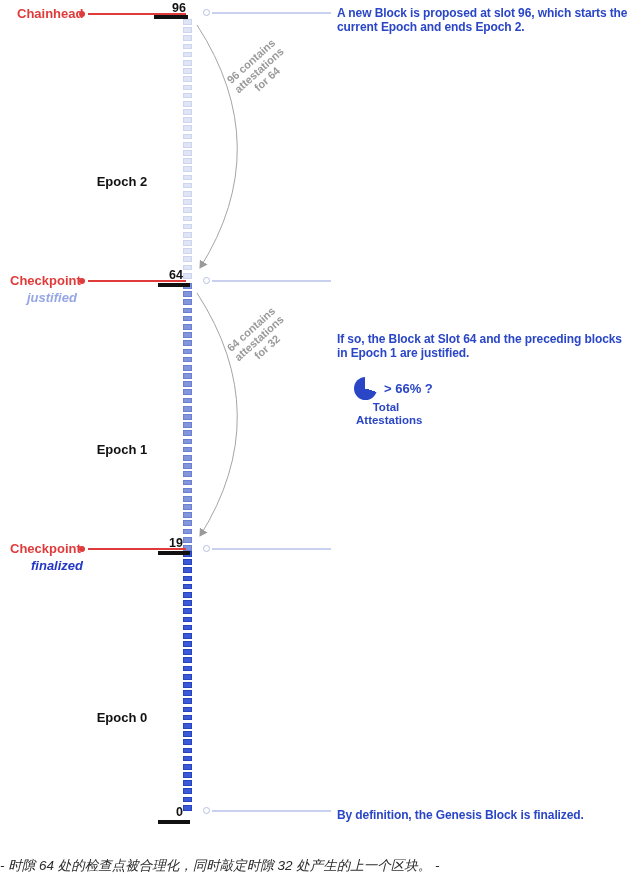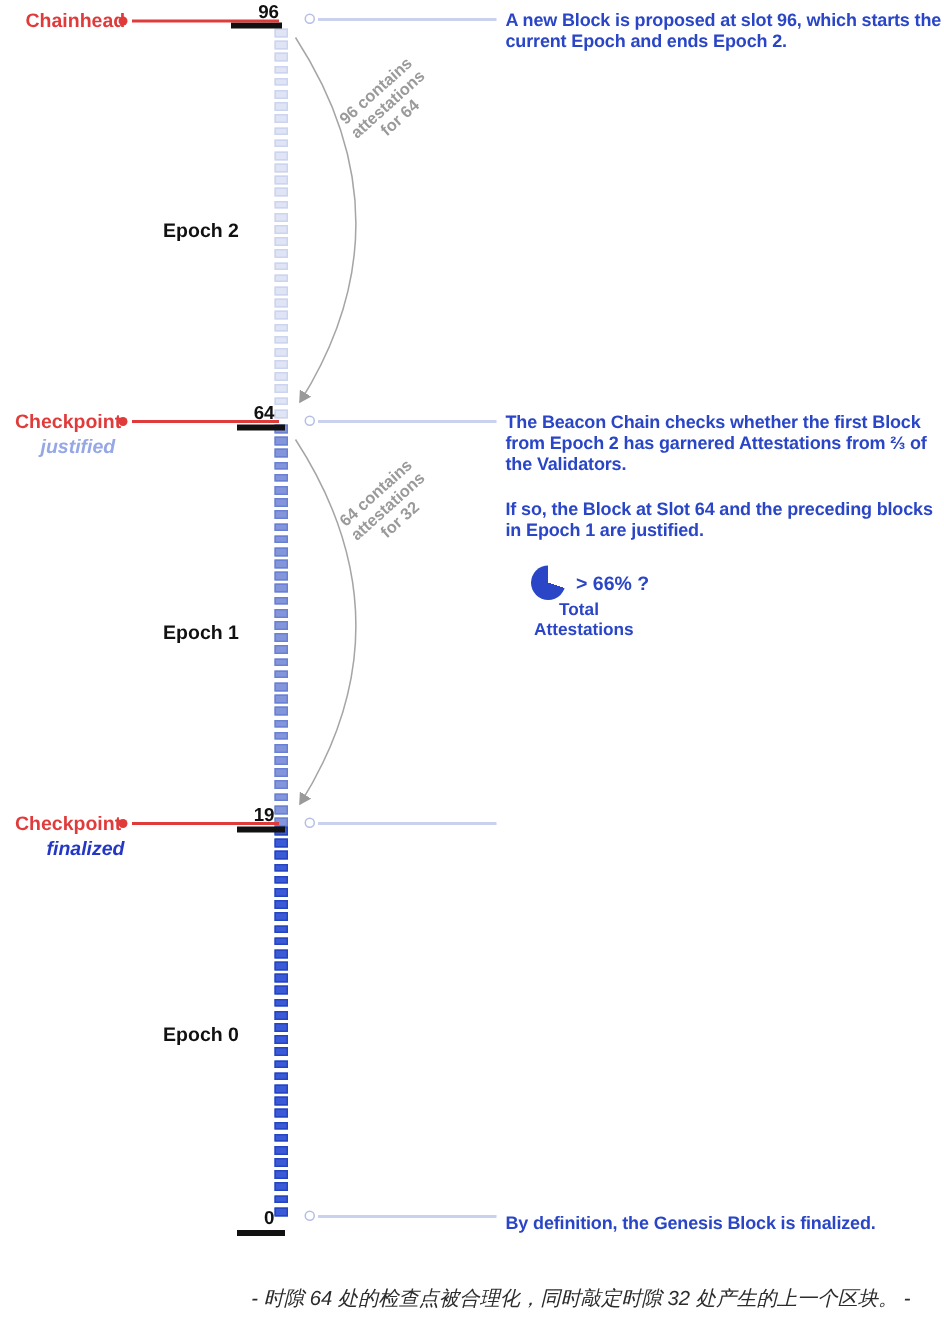--- a/index.html
+++ b/index.html
@@ -19,21 +19,21 @@
 
   
   .marker-label { position: absolute; font-size: 13px; font-weight: bold; color: var(--red); }
   .marker-line { position: absolute; height: 1.6px; background: var(--red); width: 98px; left: 88px; }
   .marker-dot { position: absolute; width: 6px; height: 6px; border-radius: 50%; background: var(--red); left: 79px; }
   .sublabel { position: absolute; font-size: 13px; font-style: italic; }
   .sublabel.justified { color: var(--justified); font-weight: 600; }
   .sublabel.finalized { color: var(--finalized); font-weight: bold; }
 
   
-  .epoch-label { position: absolute; left: 101px; width: 66px; text-align: center; font-size: 13px; font-weight: bold; color: #111; }
+  .epoch-label { position: absolute; left: 89px; width: 66px; text-align: center; font-size: 13px; font-weight: bold; color: #111; margin-top: 28px; }
 
   
   .conn-circle { position: absolute; left: 203px; width: 7px; height: 7px; border-radius: 50%; background: #fff; border: 1.5px solid #b4bfe6; }
   .conn-line { position: absolute; left: 212px; width: 119px; height: 1.5px; background: var(--connector); }
 
   
   .note { position: absolute; left: 337px; width: 292px; font-size: 12px; font-weight: bold; color: var(--blue); line-height: 14px; letter-spacing: -0.1px; }
   .note i { font-style: italic; }
 
   
@@ -41,21 +41,21 @@
   .pie-label { position: absolute; left: 384px; top: 381px; font-size: 13px; font-weight: bold; color: var(--blue); }
   .pie-caption { position: absolute; left: 356px; top: 401px; width: 60px; text-align: center; font-size: 11.5px; font-weight: bold; color: var(--blue); line-height: 12.5px; }
 
   
   .arc-text { position: absolute; left: 201px; width: 116px; text-align: center; font-size: 11px; font-weight: 600; color: #9a9a9a; line-height: 12px; transform: rotate(-42deg); }
 
   
   #arc-svg { position: absolute; left: 0; top: 0; pointer-events: none; }
 
   
-  .caption { position: absolute; left: 0; top: 857px; width: 607px; text-align: right; font-size: 13.5px; font-style: italic; color: #2c2c2c; }
+  .caption { position: absolute; left: 0; top: 857px; width: 607px; text-align: left; font-size: 13.5px; font-style: italic; color: #2c2c2c; }
 </style>
 </head>
 <body>
 
 <div id="canvas">
 
   <div class="epoch-seg" style="top:19px">
       <div class="block" style="background: rgb(224, 229, 246); border-color: rgb(204, 212, 239);"></div>
       <div class="block" style="background: rgb(224, 229, 246); border-color: rgb(204, 212, 239);"></div>
       <div class="block" style="background: rgb(224, 229, 246); border-color: rgb(204, 212, 239);"></div>
@@ -211,21 +211,20 @@
   <div class="conn-circle" style="top:9px"></div>
   <div class="conn-line" style="top:12px"></div>
   <div class="conn-circle" style="top:277px"></div>
   <div class="conn-line" style="top:280px"></div>
   <div class="conn-circle" style="top:545px"></div>
   <div class="conn-line" style="top:548px"></div>
   <div class="conn-circle" style="top:807px"></div>
   <div class="conn-line" style="top:810px"></div>
 
   <div class="note" style="top:6px">A new Block is proposed at slot 96, which starts the current Epoch and ends Epoch 2.</div>
-  <div class="note" style="top:274px">The Beacon Chain checks whether the first Block from Epoch 2 has garnered Attestations from ⅔ of the Validators.</div>
   <div class="note" style="top:332px">If so, the Block at Slot 64 and the preceding blocks in Epoch 1 are justified.</div>
 
 
   <div class="note" style="top:808px">By definition, the Genesis Block is finalized.</div>
 
   <div class="pie" style="background: conic-gradient(rgb(255, 255, 255) 0deg, rgb(255, 255, 255) 108deg, rgb(42, 70, 198) 108deg, rgb(42, 70, 198) 360deg);"></div>
   <div class="pie-label">&gt; 66% ?</div>
   <div class="pie-caption">
     <div>Total</div>
     <div>Attestations</div>

